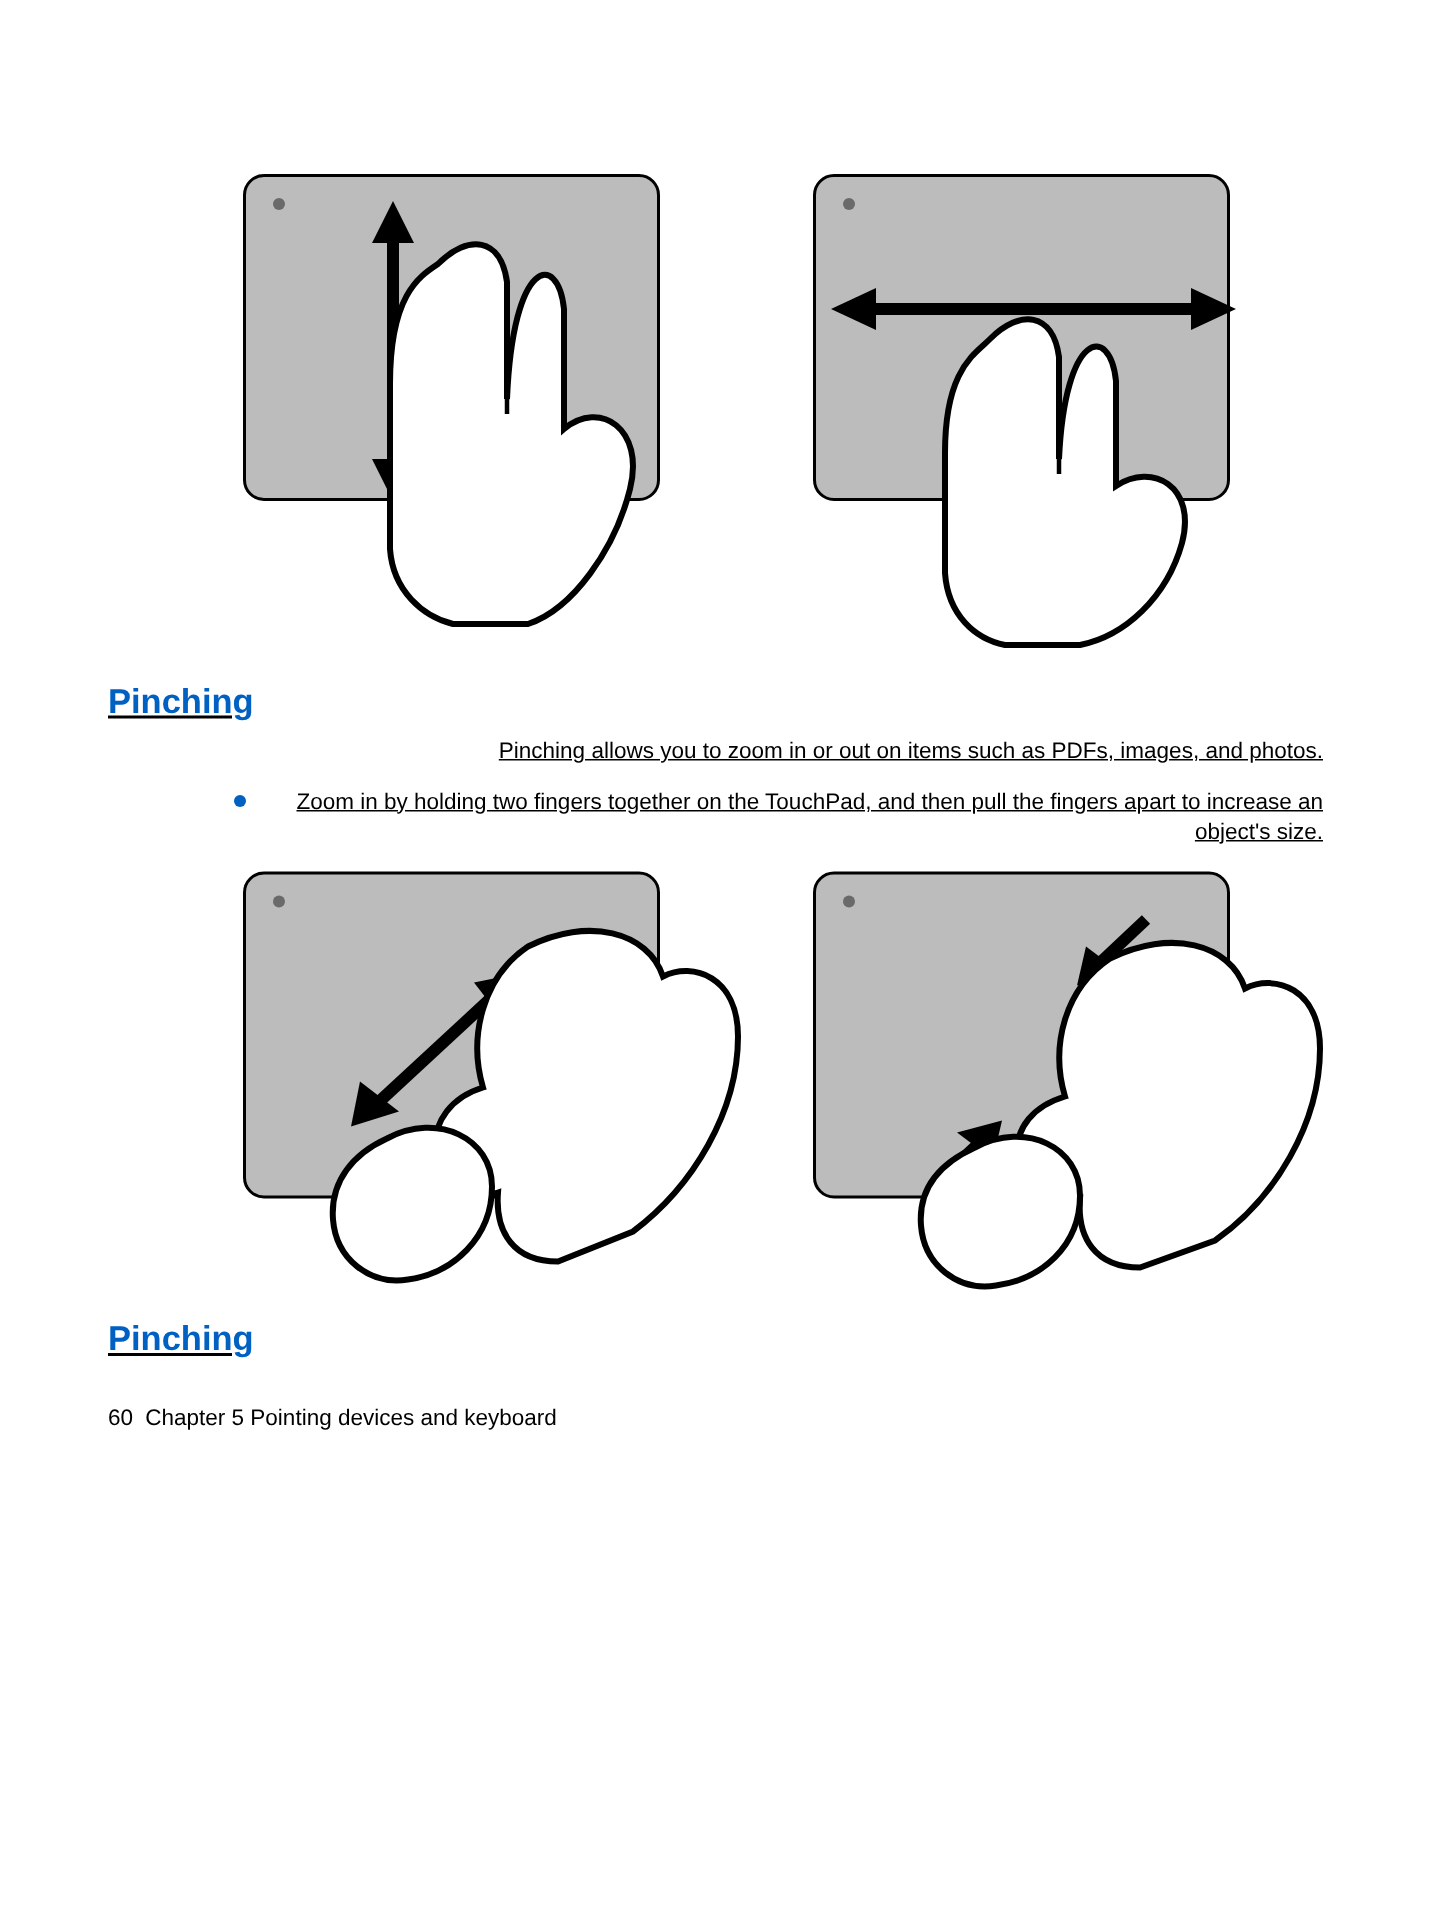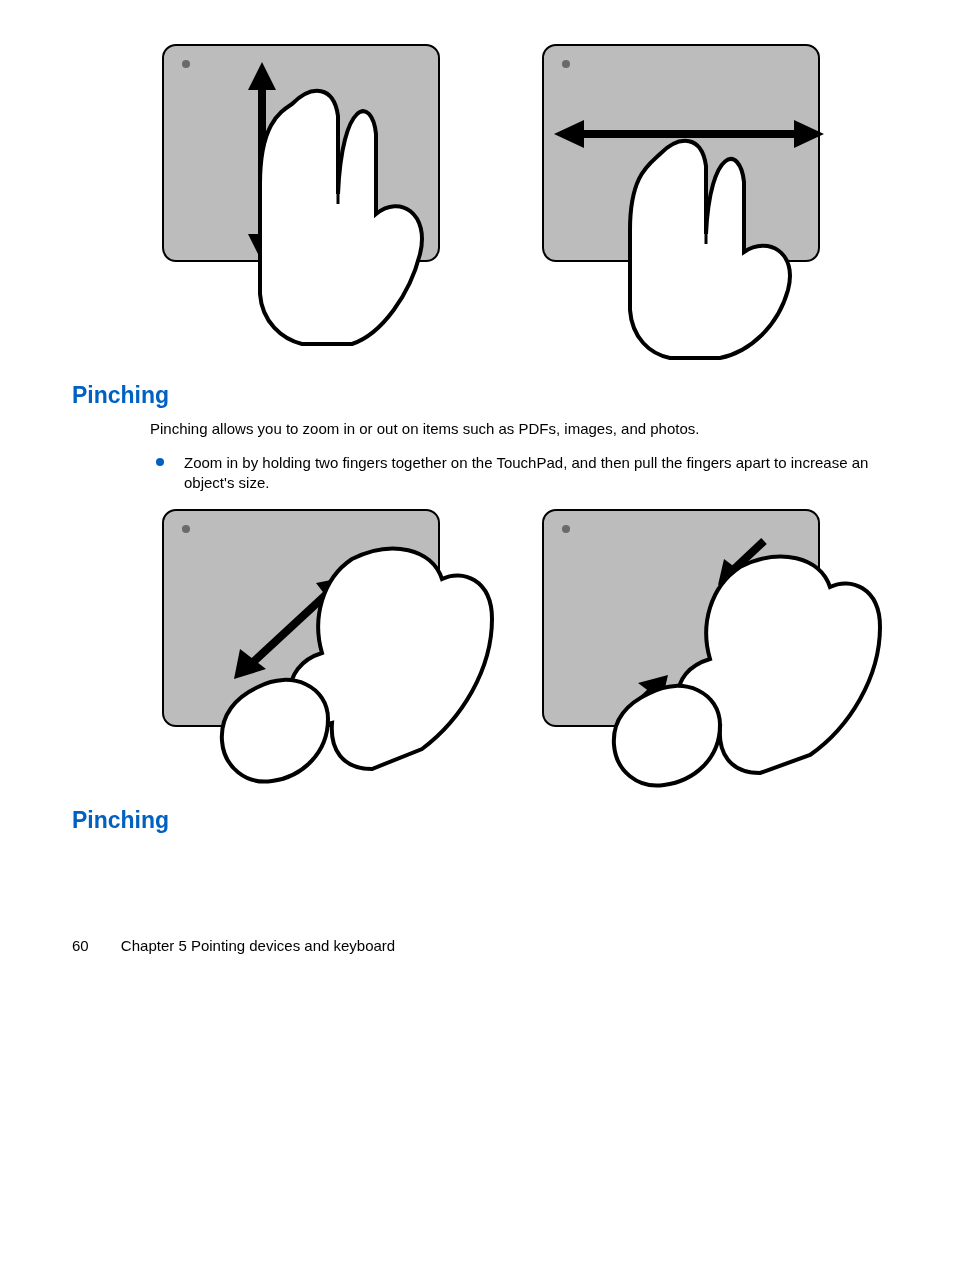--- a/index.html
+++ b/index.html
@@ -7,21 +7,22 @@
     padding: 0;
     font-family: Arial, Helvetica, sans-serif;
     color: #000;
     background: #fff;
   }
   .page {
     width: 954px;
     height: 1012px;
     position: relative;
     box-sizing: border-box;
-    padding: 44px 72px 60px 72px;
+    padding: 116px 72px 60px 72px;
+    text-decoration: underline;
   }
   .figure-row {
     display: flex;
     gap: 60px;
     margin-left: 90px;
     margin-bottom: 28px;
   }
   .touchpad-fig {
     position: relative;
     width: 320px;
@@ -53,20 +54,21 @@
   h2.section {
     color: #0061c3;
     font-size: 23px;
     font-weight: bold;
     margin: 18px 0 10px 0;
   }
   .body-text {
     margin-left: 78px;
     font-size: 15px;
     line-height: 1.3;
+    text-align: right;
   }
   .body-text p { margin: 10px 0 14px 0; }
   ul.bullets {
     list-style: none;
     padding: 0;
     margin: 6px 0 11px 0;
   }
   ul.bullets li {
     position: relative;
     padding-left: 34px;
@@ -82,21 +84,21 @@
     height: 8px;
     background: #0061c3;
     border-radius: 50%;
   }
   .footer {
     position: absolute;
     bottom: 58px;
     left: 72px;
     font-size: 15px;
   }
-  .footer .pgnum { margin-right: 28px; }
+  .footer .pgnum { margin-right: 4px; }
 </style>
 </head>
 <body>
 
 <div class="page">
 
   <div class="figure-row">
 
     <div class="touchpad-fig">
       <div class="pad">

